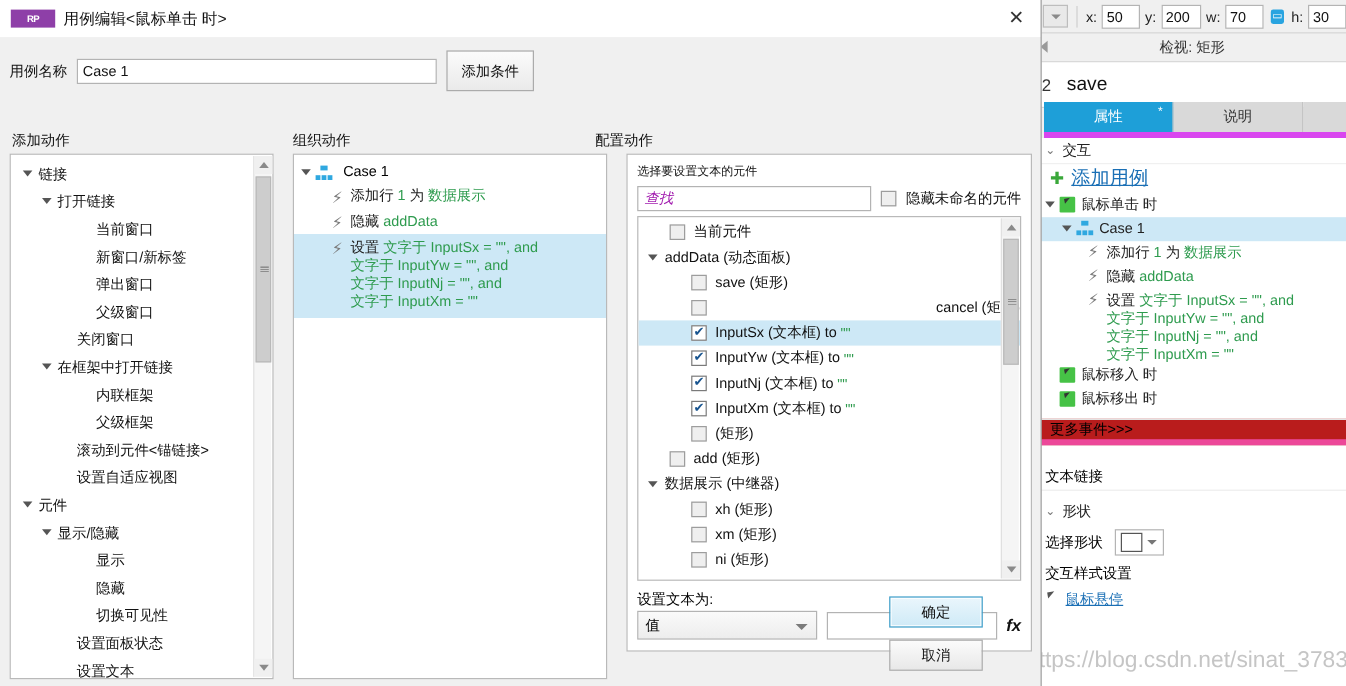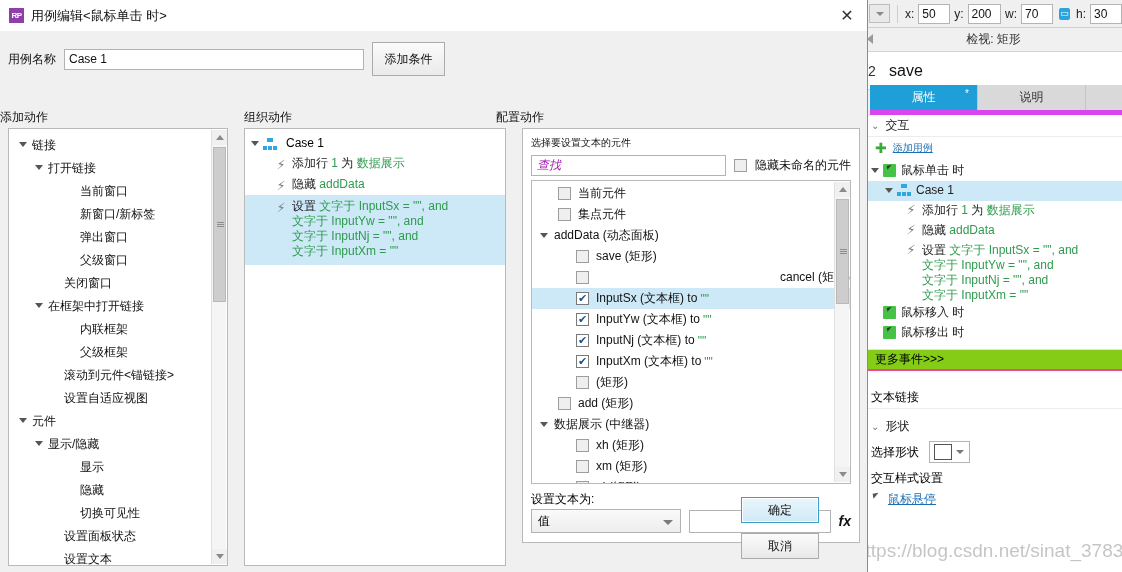--- a/index.html
+++ b/index.html
@@ -76,21 +76,21 @@
   .insp-body { position: absolute; left: 865px; top: 115px; width: 257px; height: 457px; background: #fff; }
   .sec-row {
     height: 22px; display: flex; align-items: center; padding-left: 6px;
     font-size: 12px; color: #222; border-bottom: 1px solid #ededed; background: #fff;
   }
   .chev { color: #7a7a7a; margin-right: 6px; font-size: 10px; }
   .addcase {
     height: 22px; display: flex; align-items: center; padding-left: 10px; background: #fff;
   }
   .plus { color: #3aa83a; font-weight: bold; font-size: 14px; margin-right: 6px; line-height: 1; }
-  .addcase .lnk { color: #1a6fb5; text-decoration: underline; font-size: 10px; }
+  .addcase .lnk { color: #1a6fb5; text-decoration: underline; font-size: 16px; }
 
   .evt-tree { padding: 2px 0 0 0; background: #fff; }
   .evt-row { display: flex; align-items: flex-start; height: 20px; padding-left: 8px; font-size: 12px; }
   .evt-row.sel { background: #cde8f6; }
   .tri {
     width: 0; height: 0; border-left: 4px solid transparent; border-right: 4px solid transparent;
     border-top: 5px solid #555; margin: 7px 4px 0 0;
   }
   .ico-mouse {
     width: 13px; height: 13px; margin: 3px 5px 0 0; position: relative; flex: none;
@@ -117,21 +117,21 @@
   }
   .ico-bolt {
     width: 12px; height: 14px; margin: 2px 5px 0 0; flex: none;
     color: #7b7b7b; font-size: 13px; line-height: 13px; text-align: center;
   }
   .act-txt { line-height: 15px; padding-top: 2px; }
   .t-black { color: #222; }
   .t-green { color: #2e9b4e; }
   .more-evt {
     height: 22px; display: flex; align-items: center; padding-left: 10px;
-    font-size: 12px; border-top: 1px solid #e2e2e2; border-bottom: 2px solid #ec4899; background: #84cc16;
+    font-size: 12px; border-top: 1px solid #e2e2e2; border-bottom: 5px solid #ec4899; background: #b91c1c;
   }
   .plain-row { height: 22px; display: flex; align-items: center; padding-left: 6px; font-size: 12px; border-bottom: 1px solid #ededed; }
   .shape-row { height: 30px; display: flex; align-items: center; padding-left: 6px; font-size: 12px; gap: 10px; }
   .shape-pick { display: flex; align-items: center; border: 1px solid #b4b4b4; background: #fff; height: 22px; }
   .shape-box { width: 18px; height: 16px; border: 1px solid #555; background: #fff; margin: 0 4px; }
   .shape-car { width: 0;height:0;border-left:4px solid transparent;border-right:4px solid transparent;border-top:4px solid #777; margin-right: 5px; }
   .hover-row { height: 20px; display: flex; align-items: center; padding-left: 6px; font-size: 12px; }
   .hover-lnk { color: #1a6fb5; text-decoration: underline; }
   .mini-cursor { width: 12px; height: 12px; margin-right: 5px; position: relative; }
   .mini-cursor:after { content:""; position:absolute; left:2px; top:0; width:0;height:0;
@@ -146,21 +146,21 @@
   
   .dialog {
     position: absolute; left: 0; top: 0; width: 868px; height: 572px;
     background: #f0f0f0; border-right: 1px solid #8a8a8a;
   }
   .dlg-title {
     height: 31px; background: #fff; display: flex; align-items: center; padding-left: 9px;
     position: relative;
   }
   .rp-ico {
-    width: 15px; height: 15px; background: #8e3fa8; color: #fff; font-size: 8px; font-weight: bold;
+    width: 37px; height: 15px; background: #8e3fa8; color: #fff; font-size: 8px; font-weight: bold;
     display: flex; align-items: center; justify-content: center; margin-right: 7px; letter-spacing: -0.5px;
   }
   .dlg-title .txt { font-size: 13px; color: #111; }
   .dlg-close {
     position: absolute; right: 8px; top: 4px; width: 24px; height: 22px;
     display: flex; align-items: center; justify-content: center; font-size: 16px; color: #333;
   }
 
   .dlg-body { position: relative; height: 541px; background: #f0f0f0; }
 
@@ -408,21 +408,21 @@
     </div>
 
     <div class="dlg-body">
 
       <div class="row-name">
         <span class="lbl">用例名称</span>
         <span class="case-input">Case 1</span>
         <span class="btn btn-cond">添加条件</span>
       </div>
 
-      <div class="col-hdr" style="left:0; top:78px;">添加动作</div>
+      <div class="col-hdr" style="left:10px; top:78px;">添加动作</div>
       <div class="col-hdr" style="left:244px; top:78px;">组织动作</div>
       <div class="col-hdr" style="left:496px; top:78px;">配置动作</div>
 
       <div class="panel tree-l">
         <div style="padding:5px 0 0 6px; width:198px;" id="left-tree-host">
             <div class="tnode" style="padding-left: 4px;">
               <span class="tri2 open"></span>
               <span>链接</span>
             </div>
             <div class="tnode" style="padding-left: 20px;">
@@ -556,24 +556,20 @@
           <span class="cbx"></span>
           <span class="hide-lbl">隐藏未命名的元件</span>
         </div>
 
         <div class="elist">
           <div id="elist-host" style="padding-top:2px;">
               <div class="erow" style="padding-left: 26px;">
                 <span class="cbx"></span>
                 <span>当前元件</span>
               </div>
-              <div class="erow" style="padding-left: 26px;">
-                <span class="cbx"></span>
-                <span>集点元件</span>
-              </div>
               <div class="erow" style="padding-left: 8px;">
                 <span class="tri3"></span>
                 <span>addData (动态面板)</span>
               </div>
               <div class="erow" style="padding-left: 44px;">
                 <span class="cbx"></span>
                 <span>save (矩形)</span>
               </div>
               <div class="erow" style="padding-left: 44px; justify-content: space-between;">
                 <span class="cbx"></span>

